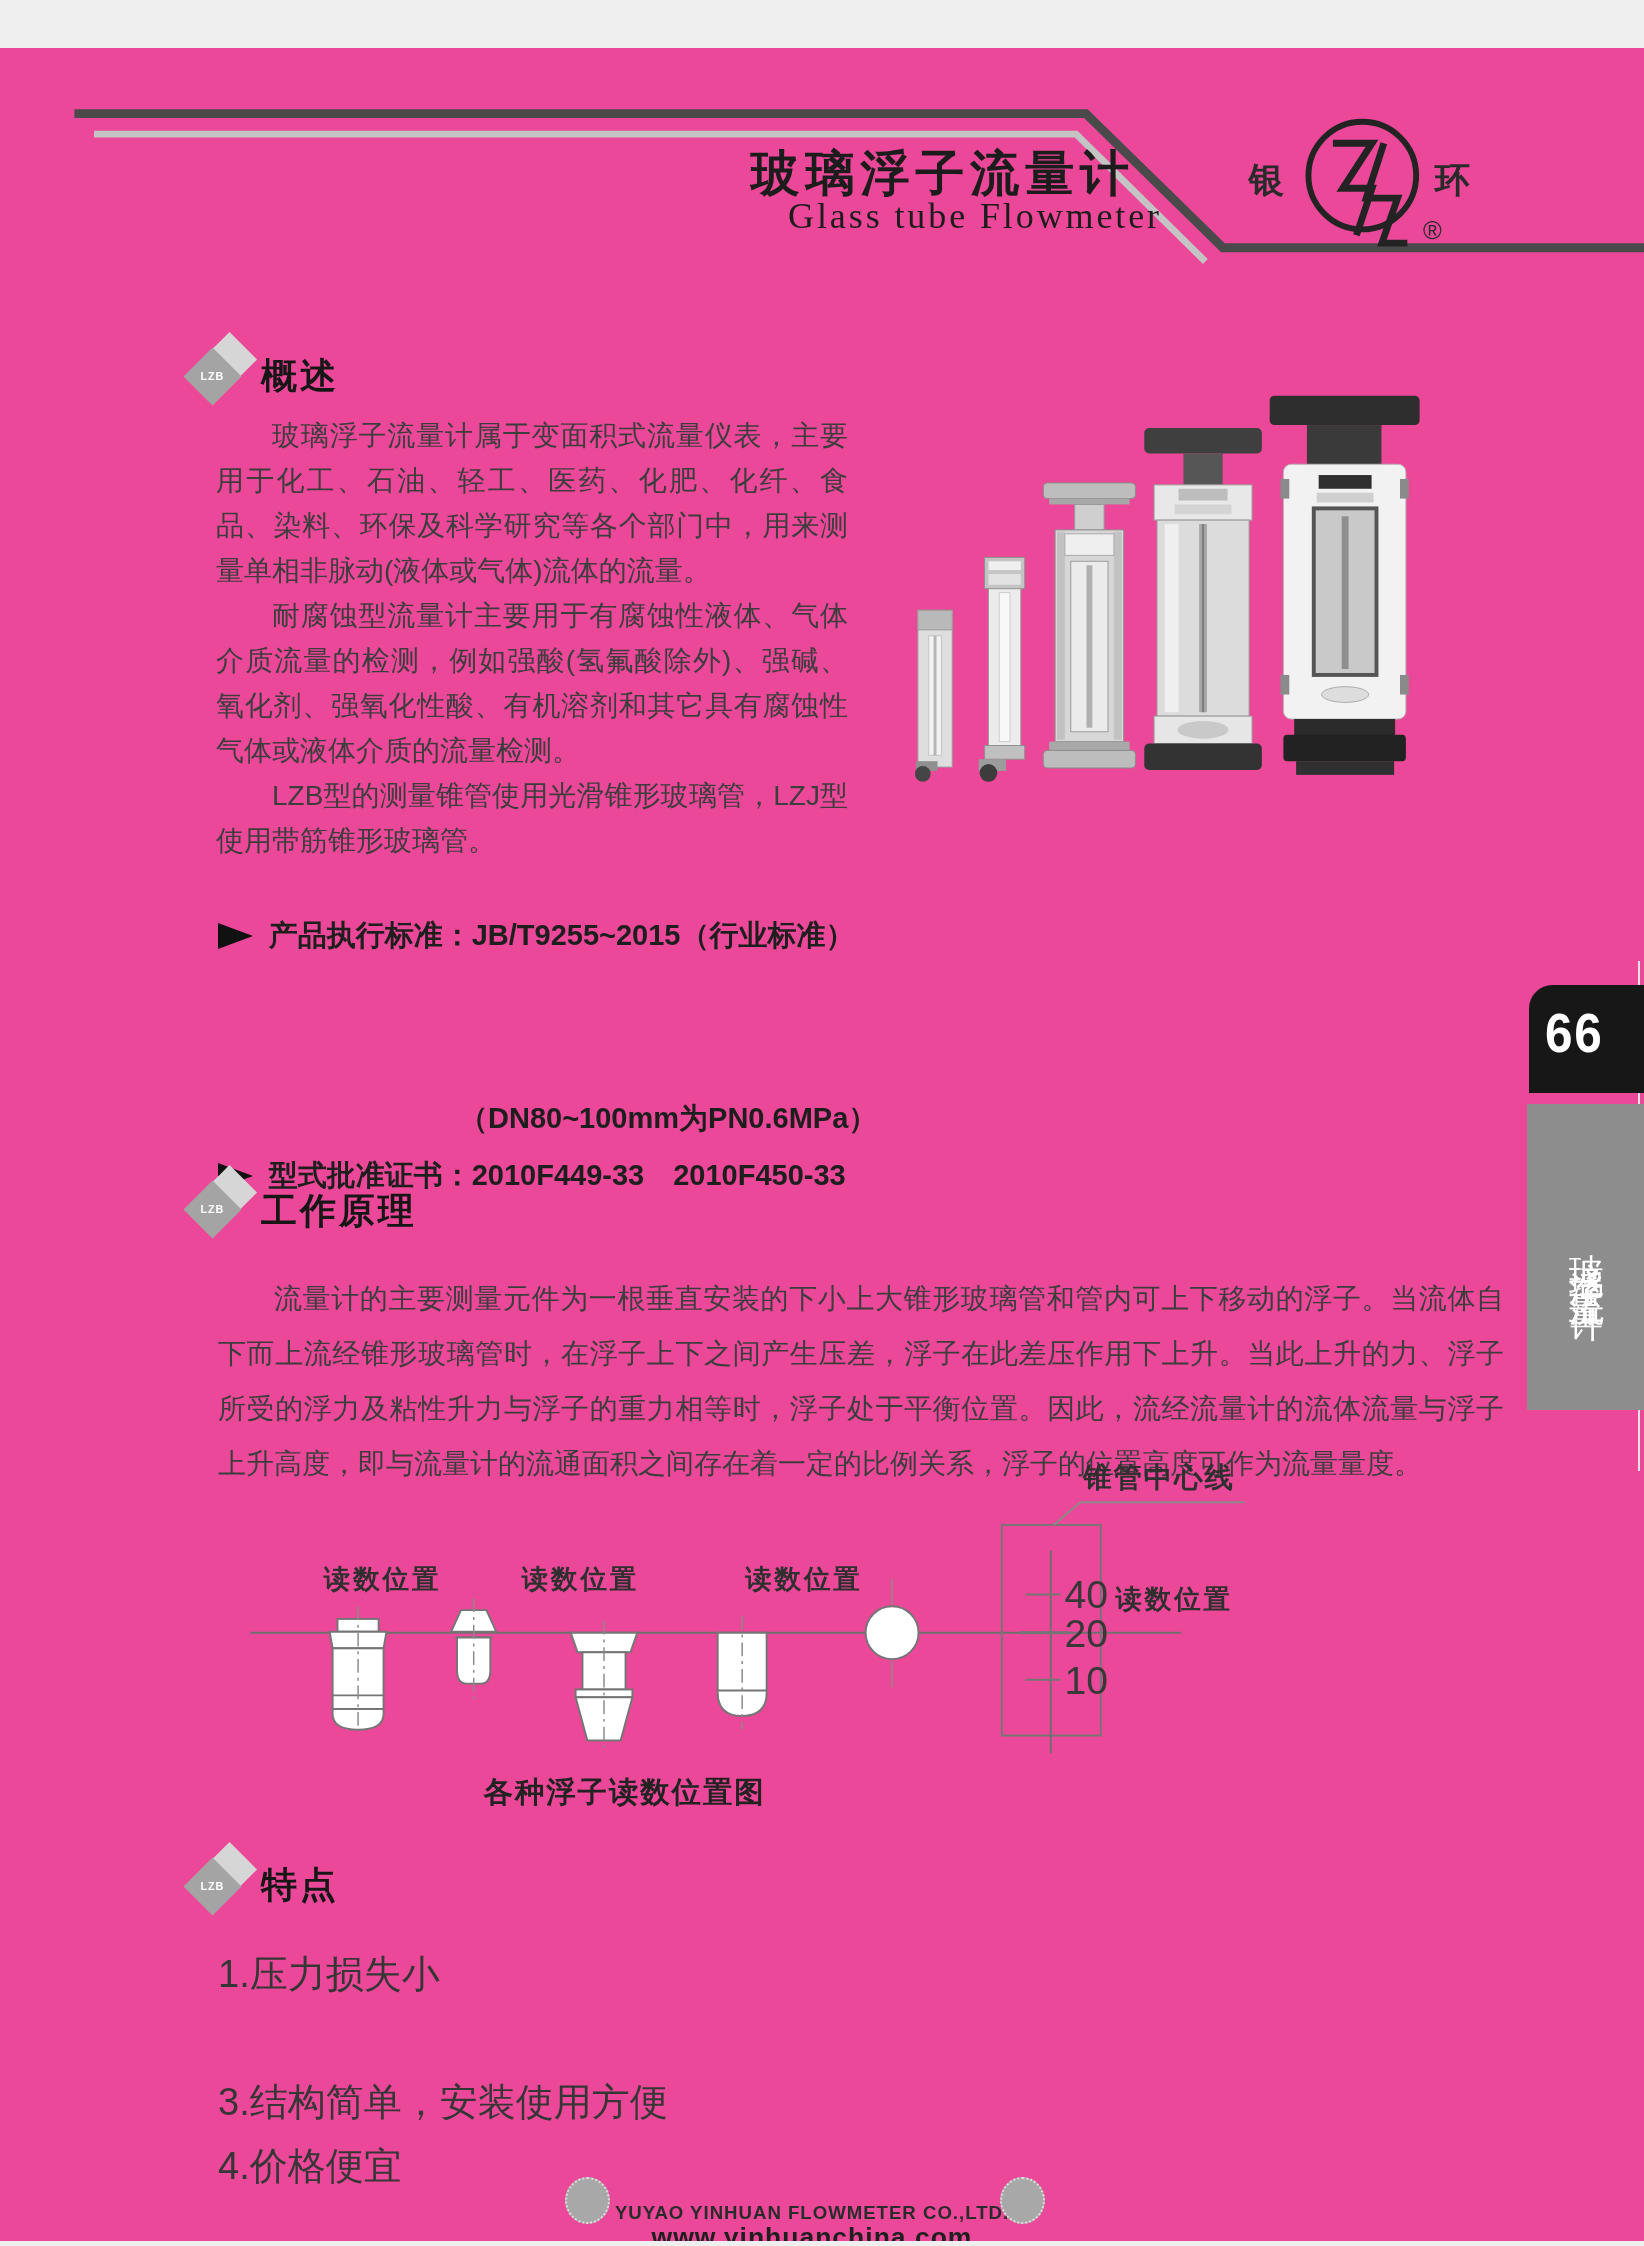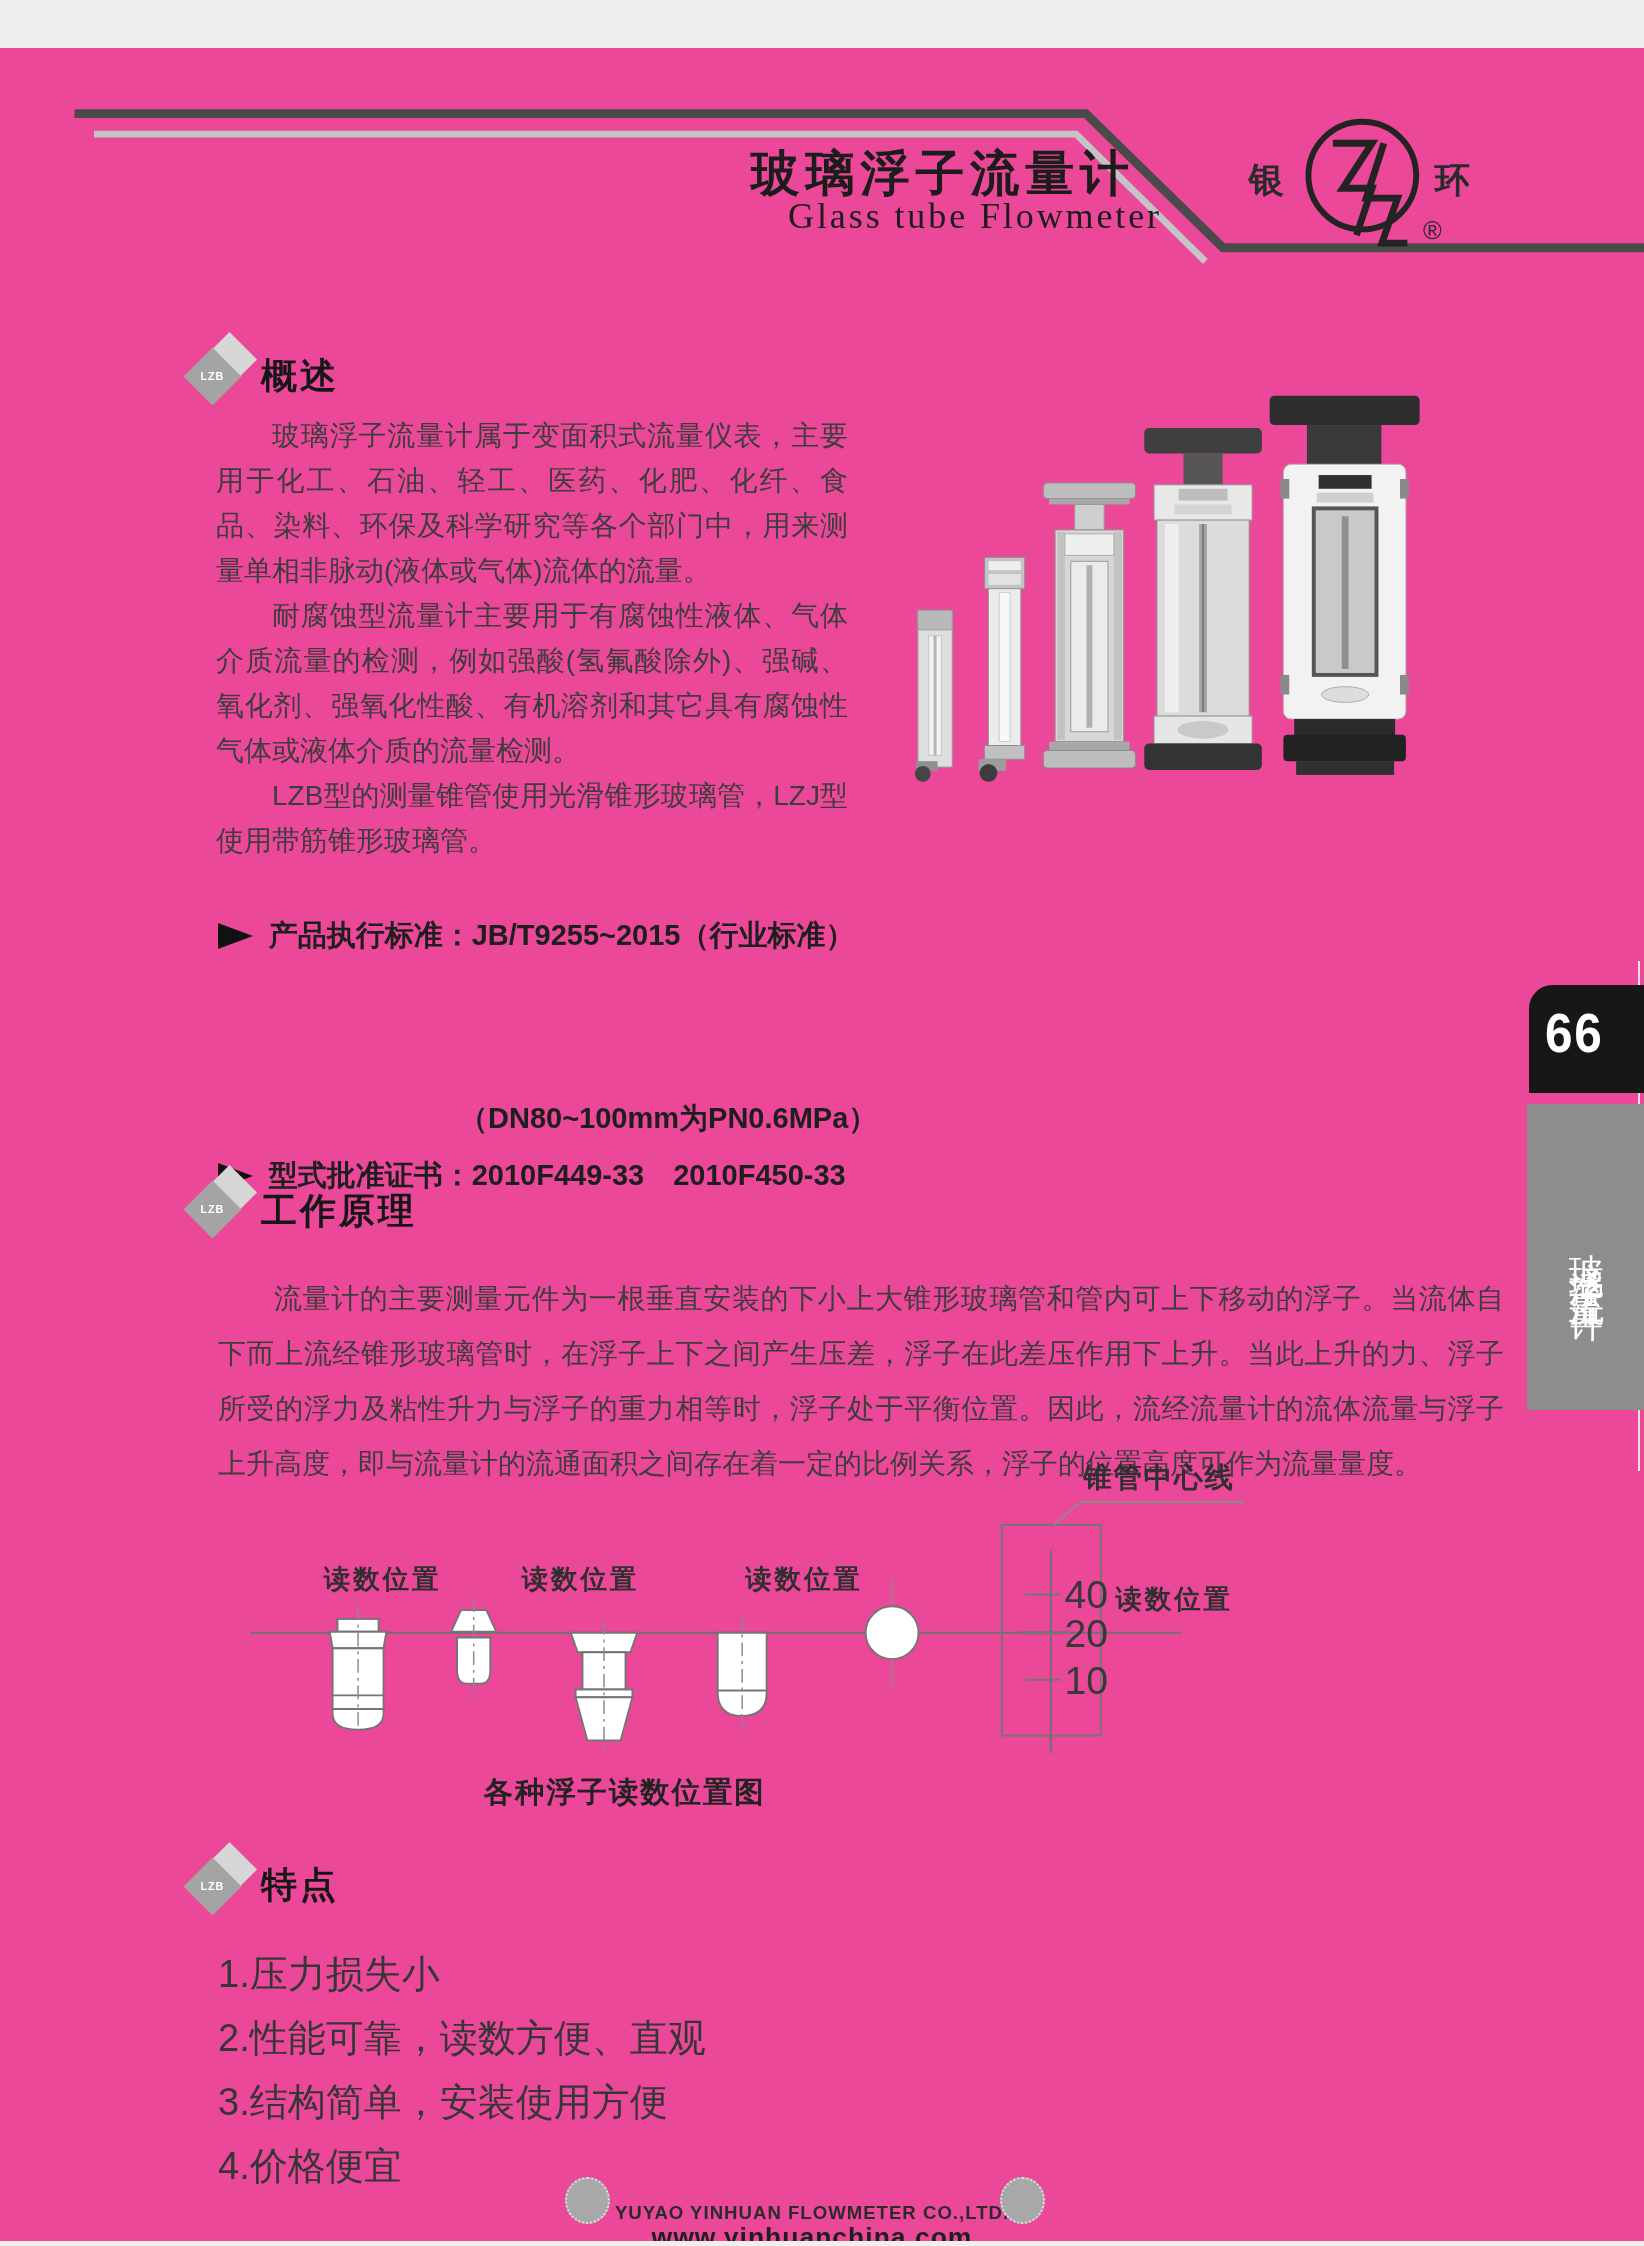--- a/index.html
+++ b/index.html
@@ -253,21 +253,20 @@
   </svg>
 
   <div class="abs badge" style="left:188px;top:1800px">
     <div class="d-back"></div>
     <div class="d-front"></div>
     <div class="lzb">LZB</div>
   </div>
   <div class="abs sec-head" style="left:261px;top:1813px">特点</div>
 
   <div class="abs feat-item" style="left:218px;top:1901px">1.压力损失小</div>
-  <div class="abs feat-item" style="left:218px;top:1965px">2.性能可靠，读数方便、直观</div>
   <div class="abs feat-item" style="left:218px;top:2029px">3.结构简单，安装使用方便</div>
   <div class="abs feat-item" style="left:218px;top:2093px">4.价格便宜</div>
 
   <div class="abs medal" style="left:565px;top:2129px"></div>
   <div class="abs medal" style="left:1000px;top:2129px"></div>
   <div class="abs foot-en" style="left:812px;top:2154px;transform:translateX(-50%)">YUYAO YINHUAN FLOWMETER CO.,LTD.</div>
   <div class="abs foot-web" style="left:812px;top:2174px;transform:translateX(-50%)">www.yinhuanchina.com</div>
 
   <div class="abs hairline" style="left:0;top:2239px;width:1645px"></div>
 </div>

